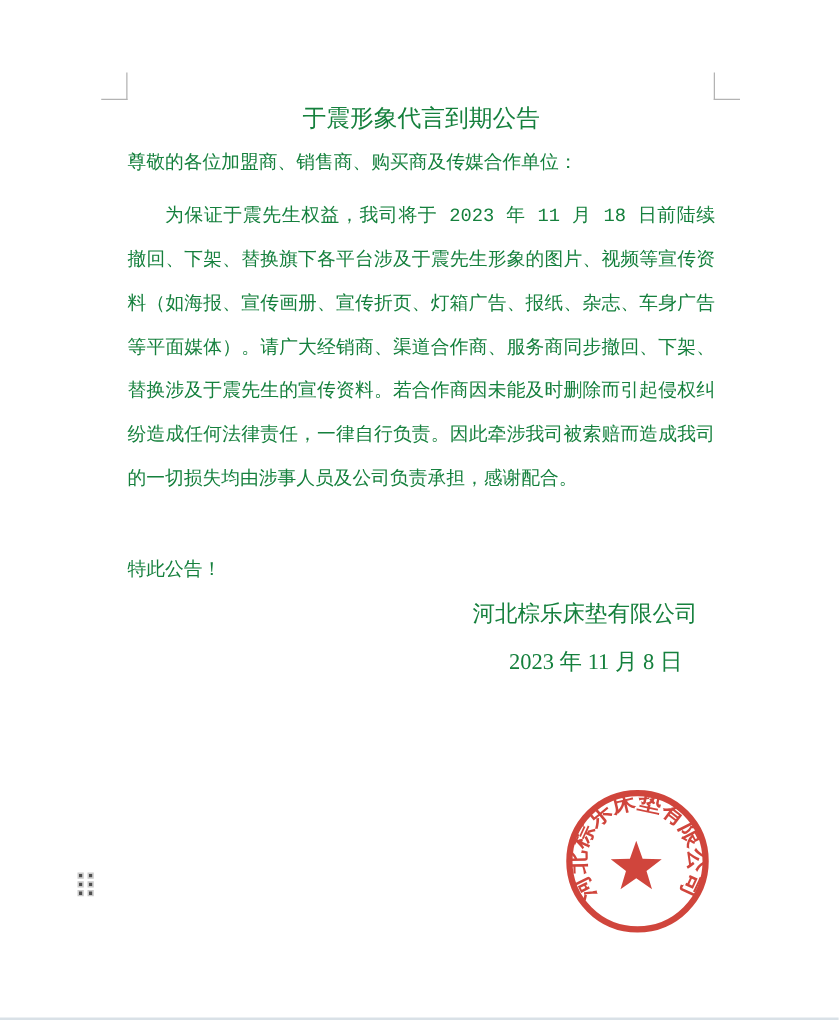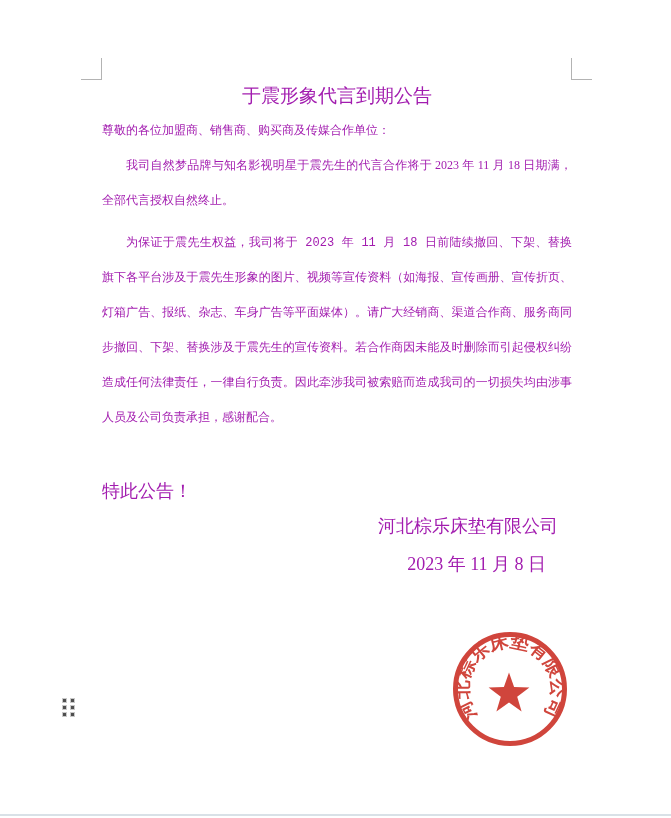--- a/index.html
+++ b/index.html
@@ -31,43 +31,43 @@
   .crop-right {
     left: 571px; top: 58px;
     border-left: 1px solid #b3b3b3;
     border-bottom: 1px solid #b3b3b3;
   }
   .content {
     position: absolute;
     left: 102px;
     top: 85px;
     width: 470px;
-    color: #a21caf;
+    color: #15803d;
   }
   .doc-title {
     font-size: 19px;
     line-height: 22px;
     text-align: center;
     font-weight: normal;
     margin: 0 0 6px 0;
   }
   .line, .para {
-    font-size: 12px;
+    font-size: 15px;
     line-height: 35px;
     margin: 0;
   }
   .para {
     text-align: justify;
     text-indent: 2em;
   }
   .salutation { text-indent: 0; text-align: left; }
   .mt8 { margin-top: 8px; font-family: Liberation Mono, monospace; }
   .mt4 { margin-top: 4px; }
   .closing {
-    font-size: 18px;
+    font-size: 15px;
     line-height: 35px;
     margin: 38px 0 0 0;
   }
   .sig-company {
     font-size: 18px;
     line-height: 35px;
     text-align: right;
     padding-right: 14px;
     margin: 0;
   }
@@ -125,21 +125,20 @@
 <body>
 
 <div class="page">
 
   <div class="crop-mark crop-left"></div>
   <div class="crop-mark crop-right"></div>
 
   <div class="content">
     <h1 class="doc-title">于震形象代言到期公告</h1>
     <p class="line salutation">尊敬的各位加盟商、销售商、购买商及传媒合作单位：</p>
-    <p class="para">我司自然梦品牌与知名影视明星于震先生的代言合作将于 2023 年 11 月 18 日期满，全部代言授权自然终止。</p>
     <p class="para mt8">为保证于震先生权益，我司将于 2023 年 11 月 18 日前陆续撤回、下架、替换旗下各平台涉及于震先生形象的图片、视频等宣传资料（如海报、宣传画册、宣传折页、灯箱广告、报纸、杂志、车身广告等平面媒体）。请广大经销商、渠道合作商、服务商同步撤回、下架、替换涉及于震先生的宣传资料。若合作商因未能及时删除而引起侵权纠纷造成任何法律责任，一律自行负责。因此牵涉我司被索赔而造成我司的一切损失均由涉事人员及公司负责承担，感谢配合。</p>
     <p class="closing">特此公告！</p>
     <p class="sig-company">河北棕乐床垫有限公司</p>
     <p class="sig-date">2023 年 11 月 8 日</p>
   </div>
 
   <div class="dot-grid">
     <i></i>
       <i></i>
       <i></i>

